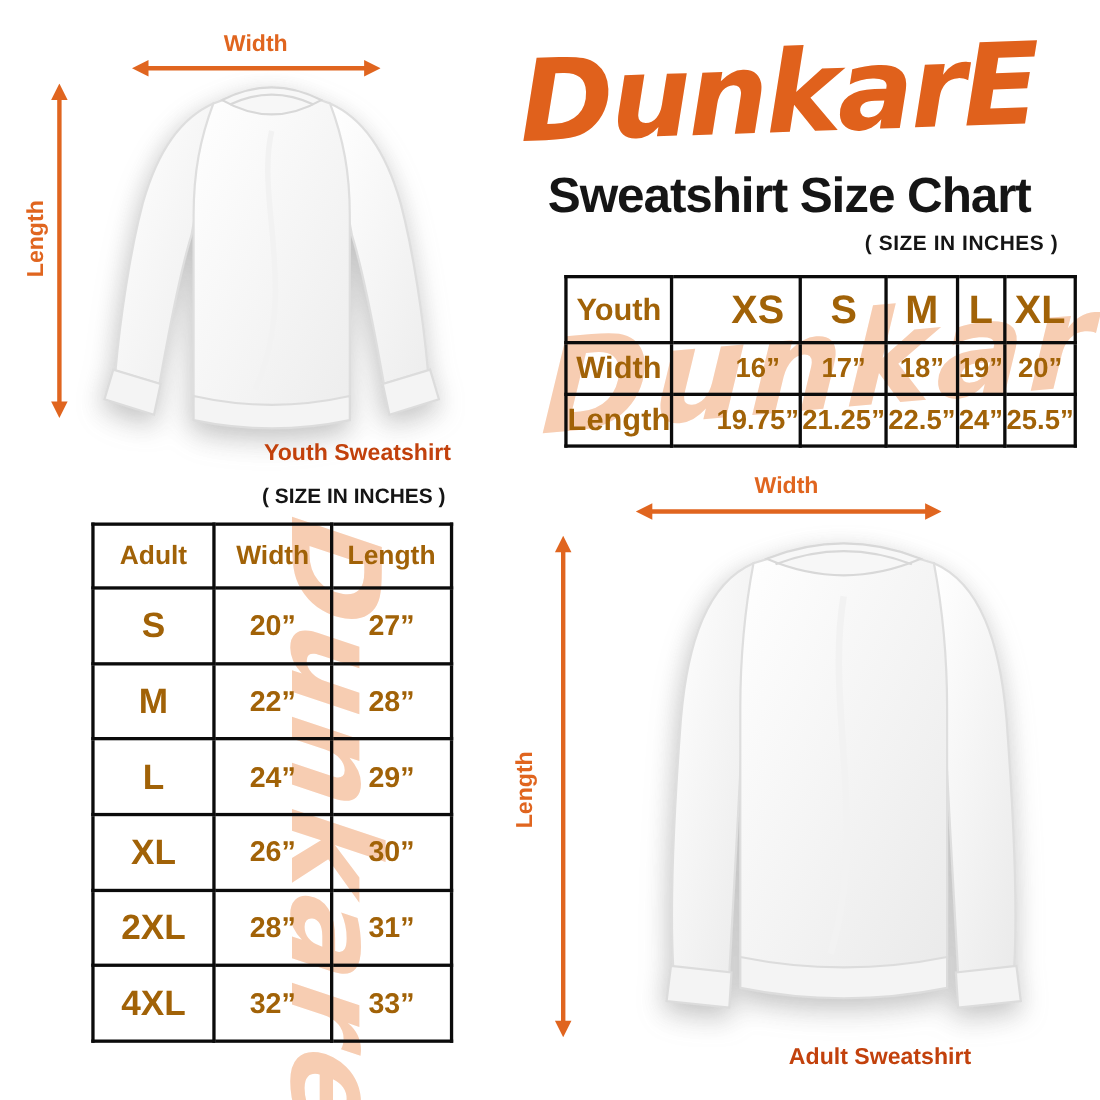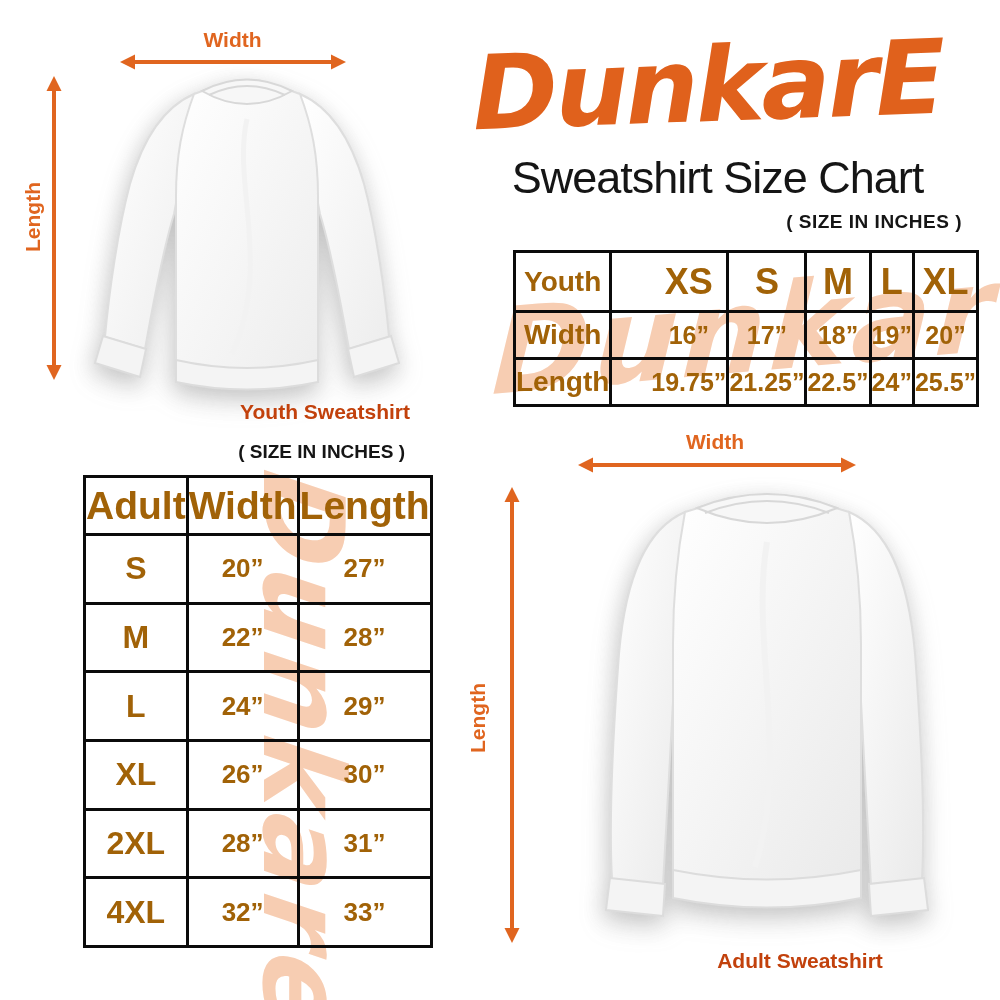--- a/index.html
+++ b/index.html
@@ -13,21 +13,21 @@
   .logo{
     left:420px;top:10px;width:575px;height:150px;
     display:flex;align-items:center;justify-content:center;
     font-family:"DejaVu Sans",sans-serif;
     font-size:103px;font-weight:bold;font-style:italic;
     color:#E0611C;transform:rotate(-2deg);letter-spacing:-3px;
     white-space:nowrap;
   }
   .title{
     left:455px;top:152px;width:525px;text-align:center;
-    font-size:45px;font-weight:normal;letter-spacing:-1px;color:#151515;
+    font-size:45px;font-weight:bold;letter-spacing:-1px;color:#151515;
   }
   .subtitle{
     left:700px;top:211px;width:262px;text-align:right;
     font-size:19px;font-weight:bold;color:#151515;letter-spacing:0.5px;
     white-space:nowrap;
   }
 
   
   .wm{
     font-family:"DejaVu Sans",sans-serif;font-weight:bold;font-style:italic;
@@ -55,21 +55,21 @@
   .youth-table td{font-size:25px;}
   .youth-table .c0{width:107px;} .youth-table .c1{width:75px;padding-left:39px;}
   .youth-table .c2{width:72px;}  .youth-table .c3{width:68px;}
   .youth-table .c4{width:68px;}  .youth-table .c5{width:74px;}
 
   .adult-note{
     left:150px;top:441px;width:255px;text-align:right;
     font-size:19px;font-weight:bold;color:#151515;white-space:nowrap;z-index:2;
   }
   .adult-table{left:83px;top:475px;width:329px;height:473px;}
-  .adult-table th{font-size:39px;height:55px;}
+  .adult-table th{font-size:24px;height:55px;}
   .adult-table td{font-size:26px;}
   .adult-table td.sz{font-size:32px;}
   .adult-table .c0{width:112px;} .adult-table .c1{width:108px;} .adult-table .c2{width:109px;}
 
   
   .dim-label{
     color:#E0651F;font-weight:bold;font-size:21px;text-align:center;
     white-space:nowrap;z-index:3;
   }
   .rot{transform:rotate(-90deg);}

